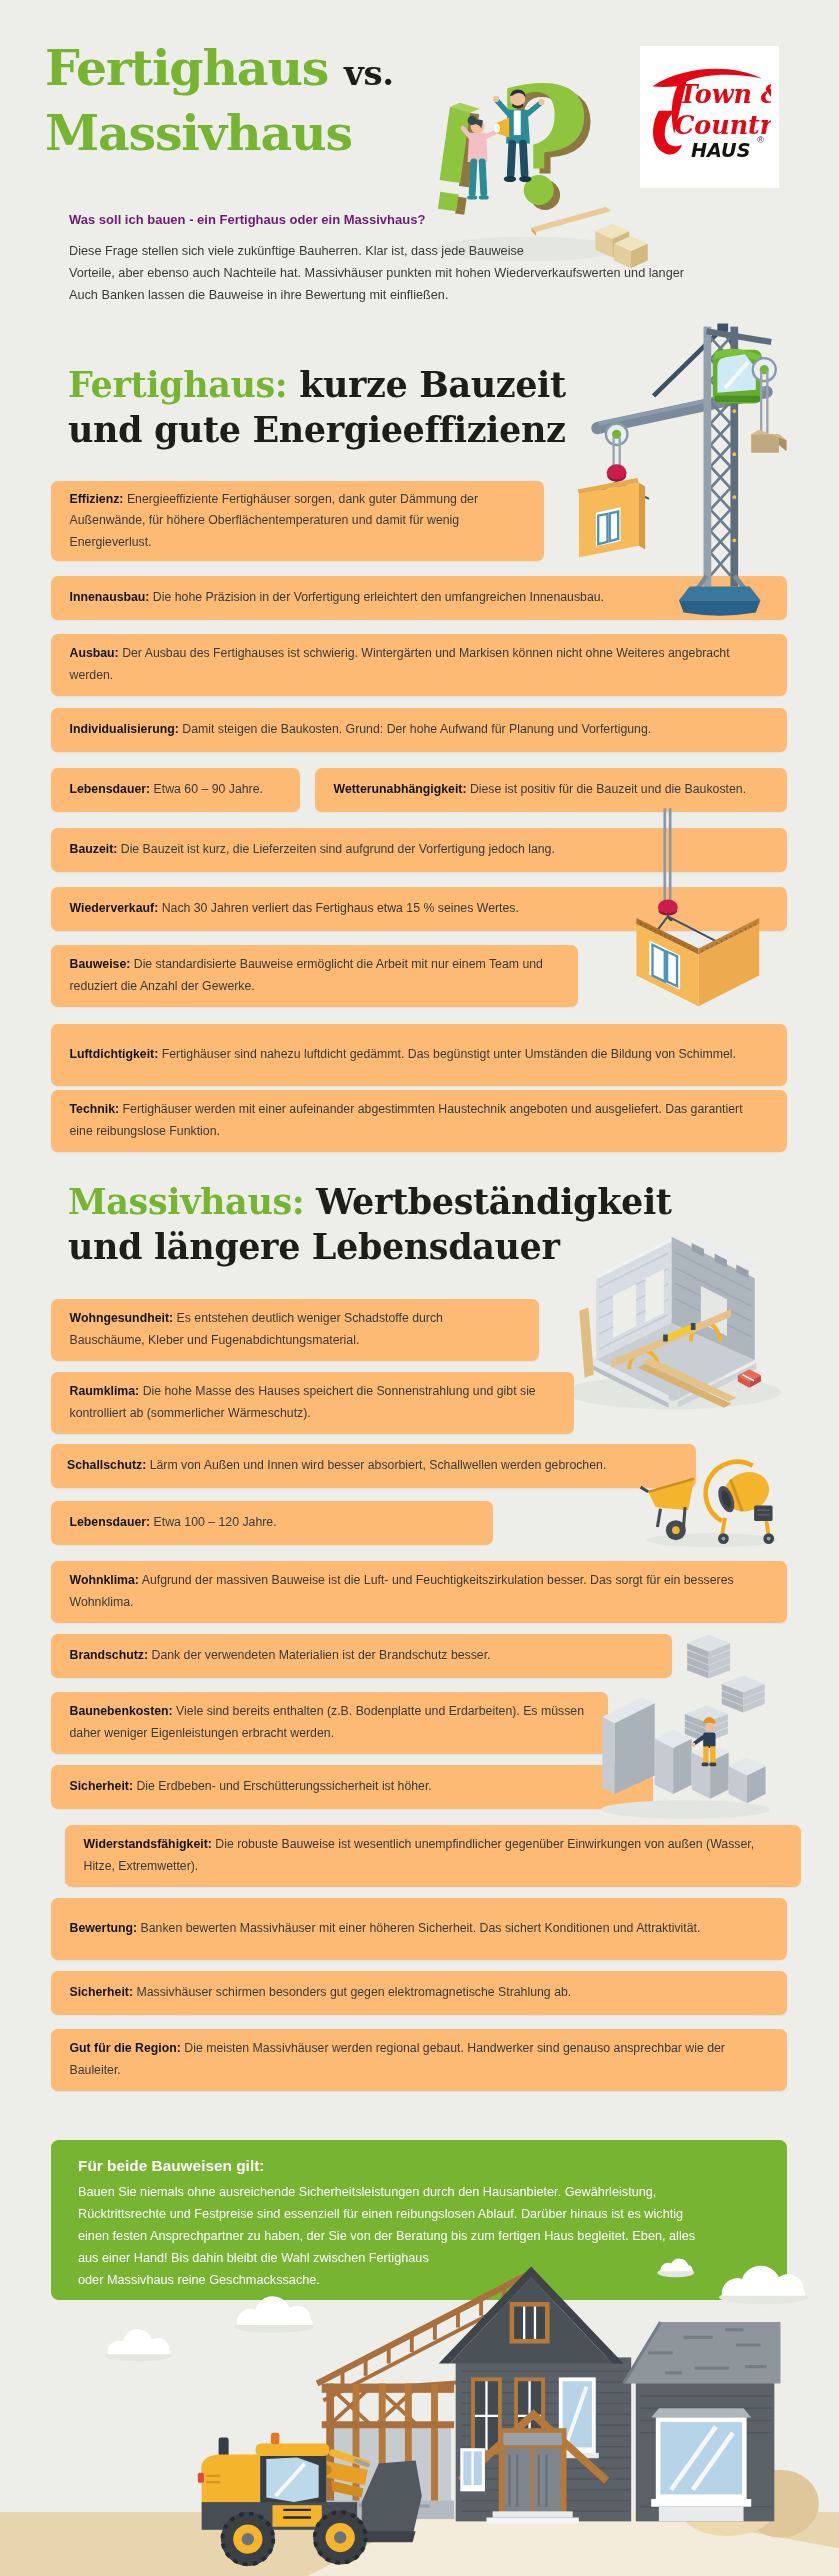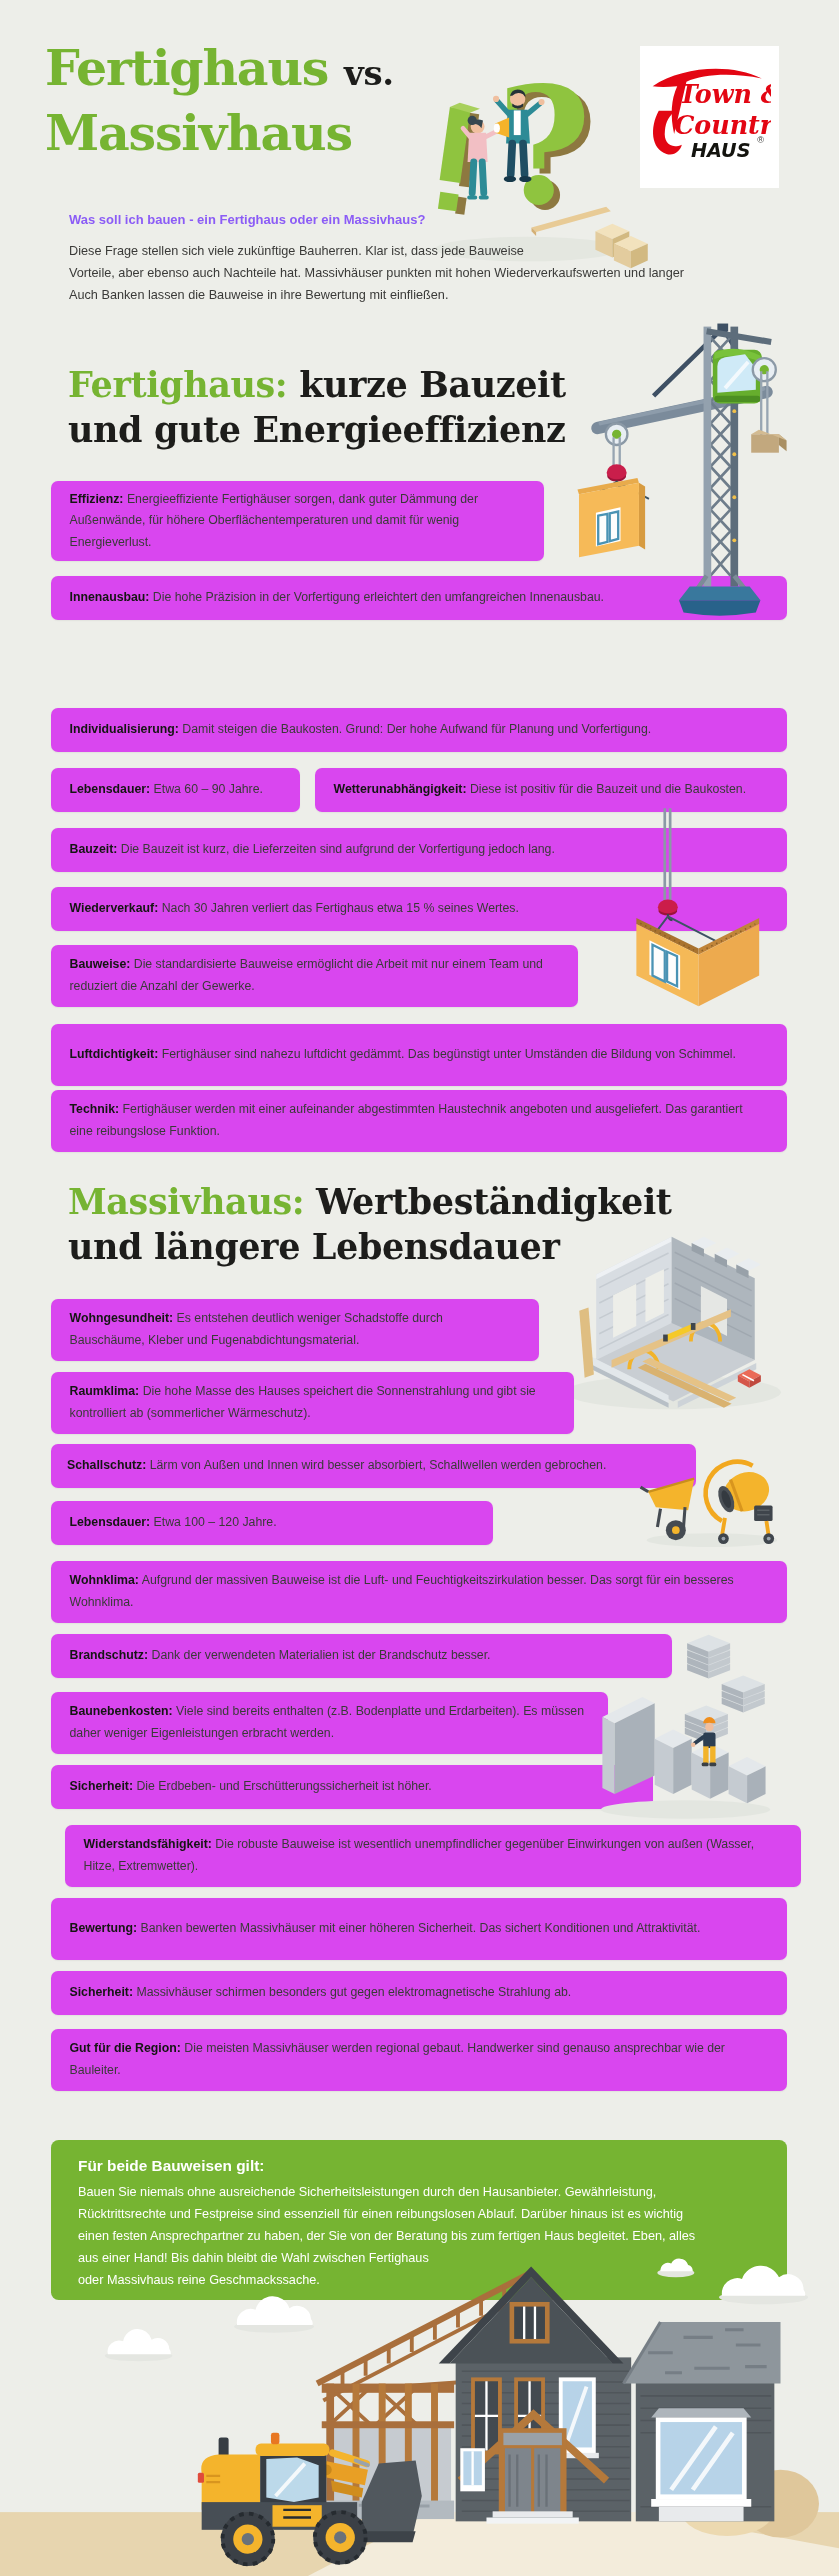--- a/index.html
+++ b/index.html
@@ -5,26 +5,26 @@
   html,body{margin:0;padding:0;background:#d8d8d8;}
   .page{position:relative;width:839px;height:2576px;background:#edeee9;overflow:hidden;
         font-family:"Liberation Sans",sans-serif;margin:0 auto;}
   .abs{position:absolute;}
   .z1{z-index:1}.z3{z-index:3}
   .h1{left:45px;top:38px;font-family:"DejaVu Serif",serif;font-weight:700;font-size:49px;
       line-height:60px;color:#76b432;letter-spacing:-1.2px;z-index:2;}
   .h1 .vs{color:#1d1d1b;font-size:34px;letter-spacing:-0.4px;}
   .logo-box{left:640px;top:46px;width:139px;height:142px;background:#ffffff;z-index:2;
             display:flex;align-items:center;justify-content:center;}
-  .q-line{left:69px;top:212px;font-size:13px;font-weight:bold;color:#8b5cf6;z-index:2;}
+  .q-line{left:69px;top:212px;font-size:13px;font-weight:bold;color:#701a75;z-index:2;}
   .intro{left:69px;top:240px;font-size:12.7px;color:#3a3a38;line-height:22px;z-index:2;}
   .h2{font-family:"DejaVu Serif",serif;font-weight:700;font-size:35px;line-height:45px;
       color:#1d1d1b;letter-spacing:-0.4px;z-index:2;}
   .h2 .accent{color:#76b432;}
-  .card{position:absolute;background:#d946ef;border-radius:7px;padding:0 18.5px;
+  .card{position:absolute;background:#fdba74;border-radius:7px;padding:0 18.5px;
         box-sizing:border-box;display:flex;align-items:center;z-index:2;
         box-shadow:0 0.8px 1.5px rgba(0,0,0,0.05);}
   .card .inner{font-size:12.3px;line-height:21.6px;color:#3a3a38;}
   .card b{color:#151513;}
   .c1{height:44px;white-space:nowrap;}
   .c2{height:62px;}
   .c3{height:80px;}
   .green-box{left:51px;top:2140px;width:736px;height:160px;background:#76b432;border-radius:7.7px;
              box-sizing:border-box;padding:17px 27px;z-index:2;color:#ffffff;}
   .green-box .gb-h{font-size:15.4px;font-weight:bold;margin-bottom:6.2px;}
@@ -118,20 +118,23 @@
   <div class="abs h2" style="left:68px;top:362px;">
     <span class="accent">Fertighaus:</span><span> kurze Bauzeit</span><br>
     <span>und gute Energieeffizienz</span>
   </div>
 
   <div class="card c3" style="left:51px;top:481px;width:493px;">
     <div class="inner"><b>Effizienz:</b> <span>Energieeffiziente Fertighäuser sorgen, dank guter Dämmung der Außenwände, für höhere Oberflächentemperaturen und damit für wenig Energieverlust.</span></div>
   </div>
   <div class="card c1" style="left:51px;top:576px;width:736px;">
     <div class="inner"><b>Innenausbau:</b> <span>Die hohe Präzision in der Vorfertigung erleichtert den umfangreichen Innenausbau.</span></div>
+  </div>
+  <div class="card c2" style="left:51px;top:634px;width:736px;">
+    <div class="inner"><b>Ausbau:</b> <span>Der Ausbau des Fertighauses ist schwierig. Wintergärten und Markisen können nicht ohne Weiteres angebracht werden.</span></div>
   </div>
   <div class="card c1" style="left:51px;top:708px;width:736px;">
     <div class="inner"><b>Individualisierung:</b> <span>Damit steigen die Baukosten. Grund: Der hohe Aufwand für Planung und Vorfertigung.</span></div>
   </div>
   <div class="card c1" style="left:51px;top:768px;width:249px;">
     <div class="inner"><b>Lebensdauer:</b> <span>Etwa 60 – 90 Jahre.</span></div>
   </div>
   <div class="card c1" style="left:315px;top:768px;width:472px;">
     <div class="inner"><b>Wetterunabhängigkeit:</b> <span>Diese ist positiv für die Bauzeit und die Baukosten.</span></div>
   </div>

